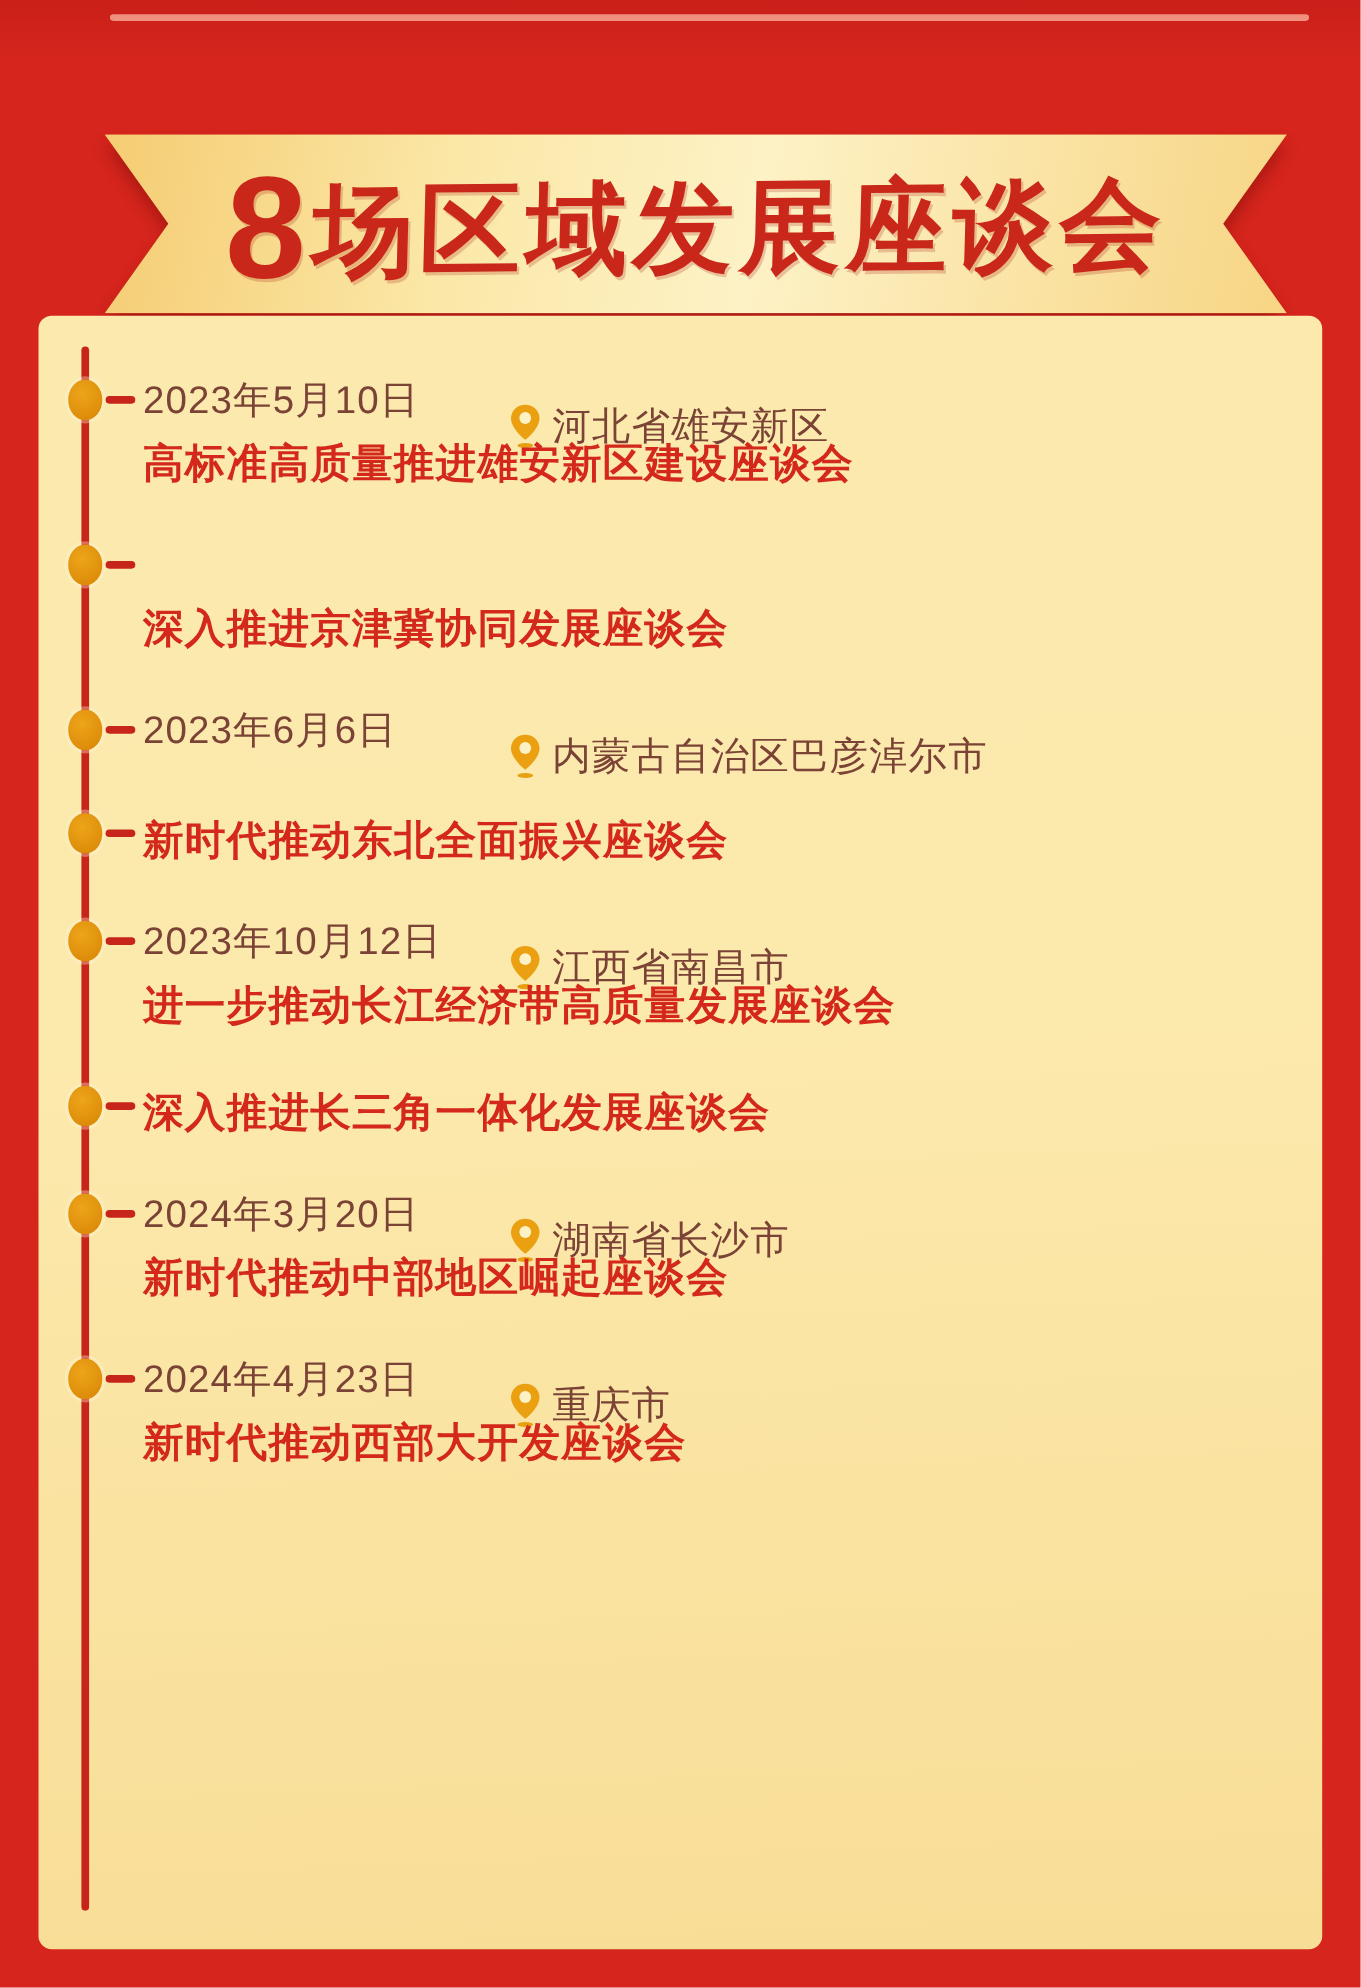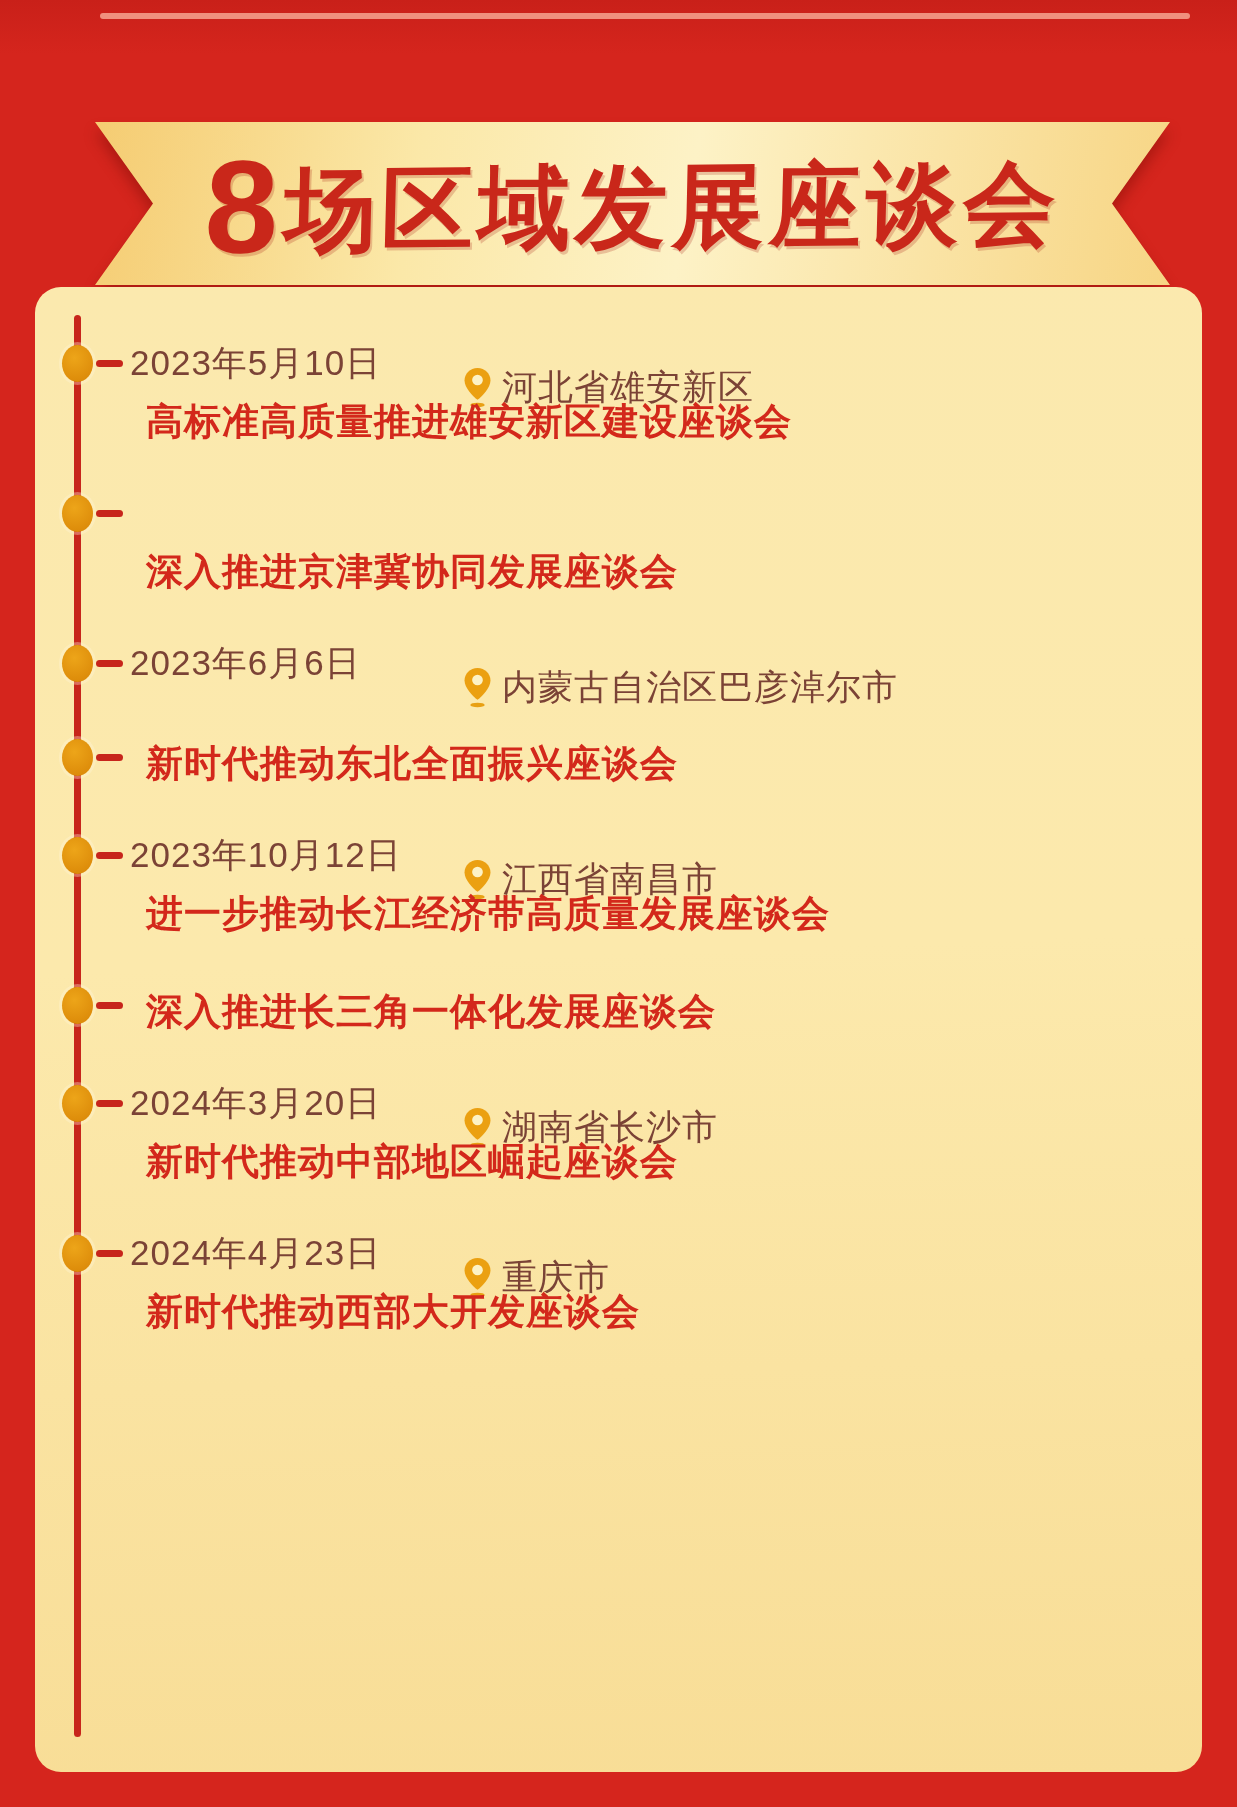--- a/index.html
+++ b/index.html
@@ -31,21 +31,21 @@
   .banner-title{
     color:#c9271a;font-weight:900;line-height:1;
     font-size:92px;letter-spacing:5px;white-space:nowrap;
     transform:rotate(-0.5deg) skewX(-2deg);
     text-shadow:2px 3px 0 rgba(165,25,12,.22);
   }
   .banner-number{font-size:132px;vertical-align:-10px;letter-spacing:2px;margin-right:4px;}
   
   .card{
     position:absolute;left:35px;top:287px;width:1167px;height:1485px;
-    border-radius:26px;box-sizing:border-box;
+    border-radius:12px;box-sizing:border-box;
     background:linear-gradient(178deg,#fbe9ae 0%,#fce9ac 45%,#f8dd96 100%);
     padding:50px 30px 0 95px;
   }
   .timeline-line{
     position:absolute;left:39px;top:28px;width:7px;height:1422px;
     background:#c7251b;border-radius:4px;
   }
   .entries{position:relative;display:flex;flex-direction:column;gap:42px;}
   .entry{position:relative;}
   .entry-dot{
@@ -62,21 +62,20 @@
   .entry-date{
     min-width:332px;font-size:35px;color:#7b4336;letter-spacing:1px;
   }
   .loc-group{display:flex;align-items:center;margin-top:48px;}
   .pin{width:31px;height:42px;margin-right:9px;flex:0 0 auto;}
   .entry-location{font-size:35px;color:#7b4336;letter-spacing:1px;}
   .entry-title{
     margin-top:10px;height:46px;display:flex;align-items:center;
     font-size:37px;font-weight:700;color:#d3281b;letter-spacing:1px;
     white-space:nowrap;
-    margin-left:16px;
   }
 </style>
 </head>
 <body>
 
 <div class="stage">
 
   <div class="top-line"></div>
 
   <div class="banner-wrap">

